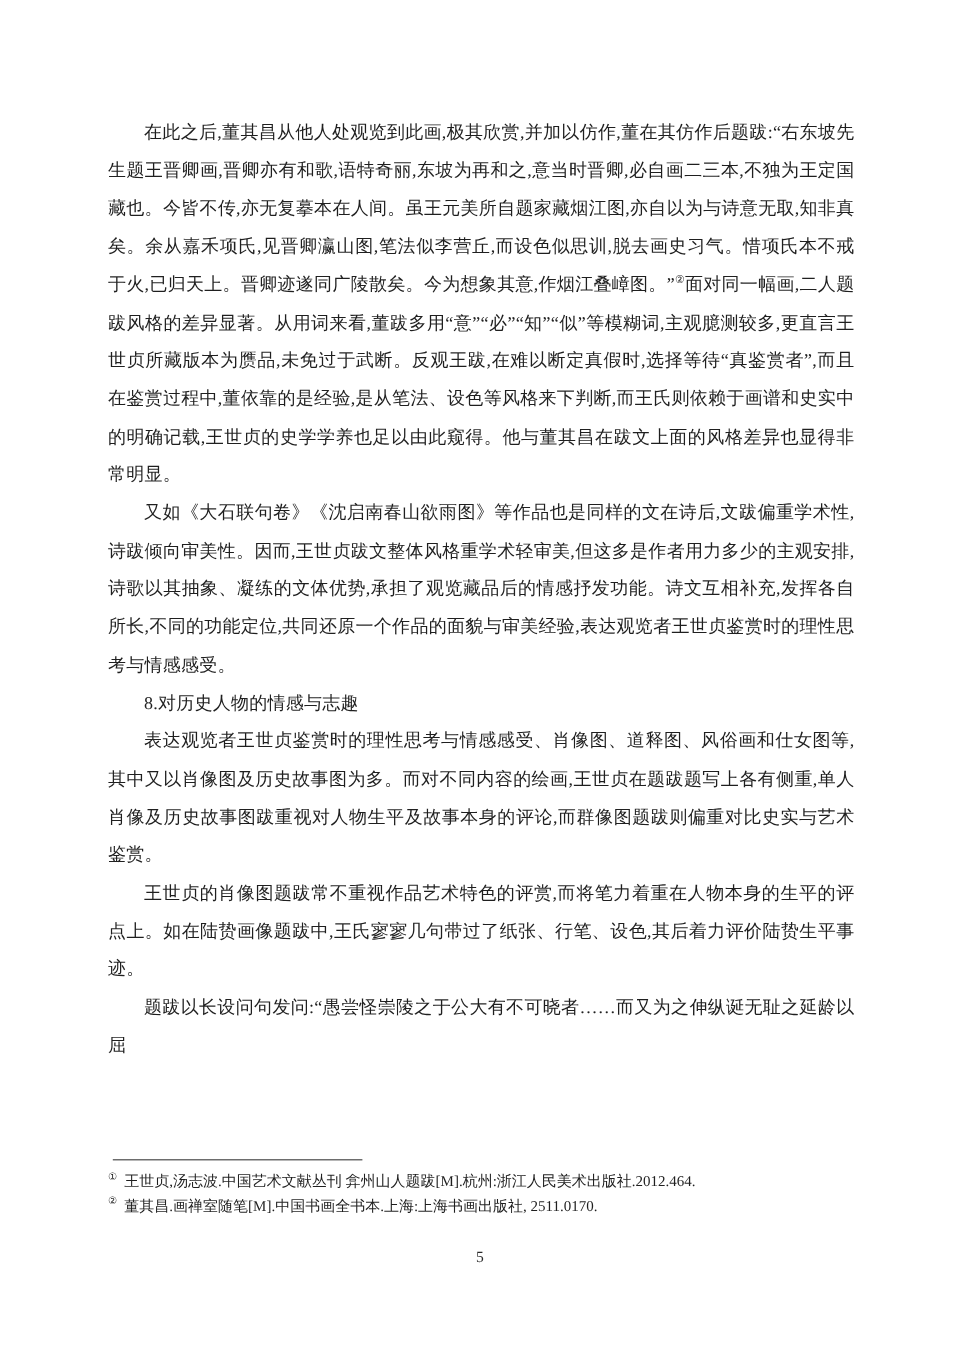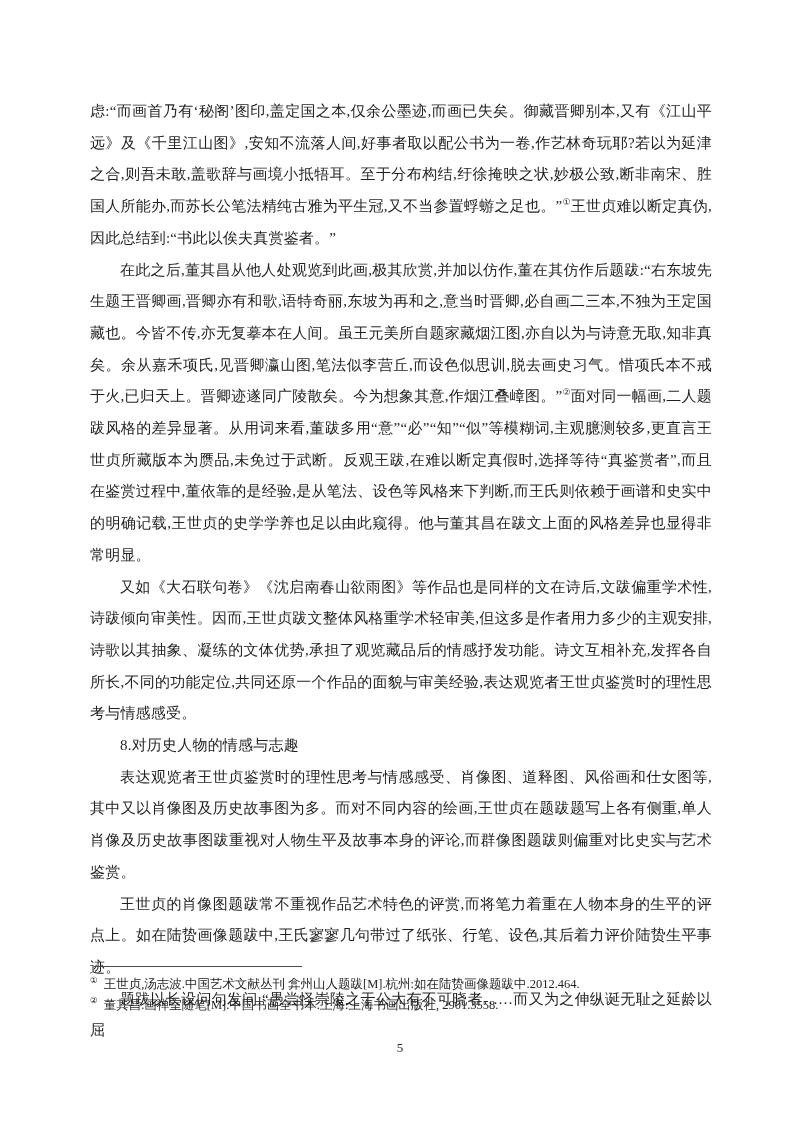--- a/index.html
+++ b/index.html
@@ -60,29 +60,28 @@
     text-align: center;
     font-size: 13px;
     color: #2a2a2a;
   }
 </style>
 </head>
 <body>
 
 <div class="page">
   <div class="body-text">
-      <p class="para"><span>虑:“而画首乃有‘秘阁’图印,盖定国之本,仅余公墨迹,而画已失矣。御藏晋卿别本,又有《江山平远》及《千里江山图》,安知不流落人间,好事者取以配公书为一卷,作艺林奇玩耶?若以为延津之合,则吾未敢,盖歌辞与画境小抵牾耳。至于分布构结,纡徐掩映之状,妙极公致,断非南宋、胜国人所能办,而苏长公笔法精纯古雅为平生冠,又不当参置蜉蝣之足也。”</span><sup class="fn-ref">①</sup><span>王世贞难以断定真伪,因此总结到:“书此以俟夫真赏鉴者。”</span></p>
       <p class="para indent"><span>在此之后,董其昌从他人处观览到此画,极其欣赏,并加以仿作,董在其仿作后题跋:“右东坡先生题王晋卿画,晋卿亦有和歌,语特奇丽,东坡为再和之,意当时晋卿,必自画二三本,不独为王定国藏也。今皆不传,亦无复摹本在人间。虽王元美所自题家藏烟江图,亦自以为与诗意无取,知非真矣。余从嘉禾项氏,见晋卿瀛山图,笔法似李营丘,而设色似思训,脱去画史习气。惜项氏本不戒于火,已归天上。晋卿迹遂同广陵散矣。今为想象其意,作烟江叠嶂图。”</span><sup class="fn-ref">②</sup><span>面对同一幅画,二人题跋风格的差异显著。从用词来看,董跋多用“意”“必”“知”“似”等模糊词,主观臆测较多,更直言王世贞所藏版本为赝品,未免过于武断。反观王跋,在难以断定真假时,选择等待“真鉴赏者”,而且在鉴赏过程中,董依靠的是经验,是从笔法、设色等风格来下判断,而王氏则依赖于画谱和史实中的明确记载,王世贞的史学学养也足以由此窥得。他与董其昌在跋文上面的风格差异也显得非常明显。</span></p>
       <p class="para indent"><span>又如《大石联句卷》《沈启南春山欲雨图》等作品也是同样的文在诗后,文跋偏重学术性,诗跋倾向审美性。因而,王世贞跋文整体风格重学术轻审美,但这多是作者用力多少的主观安排,诗歌以其抽象、凝练的文体优势,承担了观览藏品后的情感抒发功能。诗文互相补充,发挥各自所长,不同的功能定位,共同还原一个作品的面貌与审美经验,表达观览者王世贞鉴赏时的理性思考与情感感受。</span></p>
       <p class="para indent"><span>8.对历史人物的情感与志趣</span></p>
       <p class="para indent"><span>表达观览者王世贞鉴赏时的理性思考与情感感受、肖像图、道释图、风俗画和仕女图等,其中又以肖像图及历史故事图为多。而对不同内容的绘画,王世贞在题跋题写上各有侧重,单人肖像及历史故事图跋重视对人物生平及故事本身的评论,而群像图题跋则偏重对比史实与艺术鉴赏。</span></p>
       <p class="para indent"><span>王世贞的肖像图题跋常不重视作品艺术特色的评赏,而将笔力着重在人物本身的生平的评点上。如在陆贽画像题跋中,王氏寥寥几句带过了纸张、行笔、设色,其后着力评价陆贽生平事迹。</span></p>
       <p class="para indent"><span>题跋以长设问句发问:“愚尝怪崇陵之于公大有不可晓者……而又为之伸纵诞无耻之延龄以屈</span></p>
     </div>
   <div class="footnote-area">
     <div class="fn-rule"></div>
     <div>
-        <p class="footnote"><sup class="fn-marker">①</sup><span>王世贞,汤志波.中国艺术文献丛刊 弇州山人题跋[M].杭州:如在陆贽画像题跋中.2012.464.</span></p>
-        <p class="footnote"><sup class="fn-marker">②</sup><span>董其昌.画禅室随笔[M].中国书画全书本.上海:上海书画出版社, 2901.3558.</span></p>
+        <p class="footnote"><sup class="fn-marker">①</sup><span>王世贞,汤志波.中国艺术文献丛刊 弇州山人题跋[M].杭州:浙江人民美术出版社.2012.464.</span></p>
+        <p class="footnote"><sup class="fn-marker">②</sup><span>董其昌.画禅室随笔[M].中国书画全书本.上海:上海书画出版社, 2511.0170.</span></p>
       </div>
   </div>
   <div class="page-number">5</div>
 </div>
 
 </body></html>

